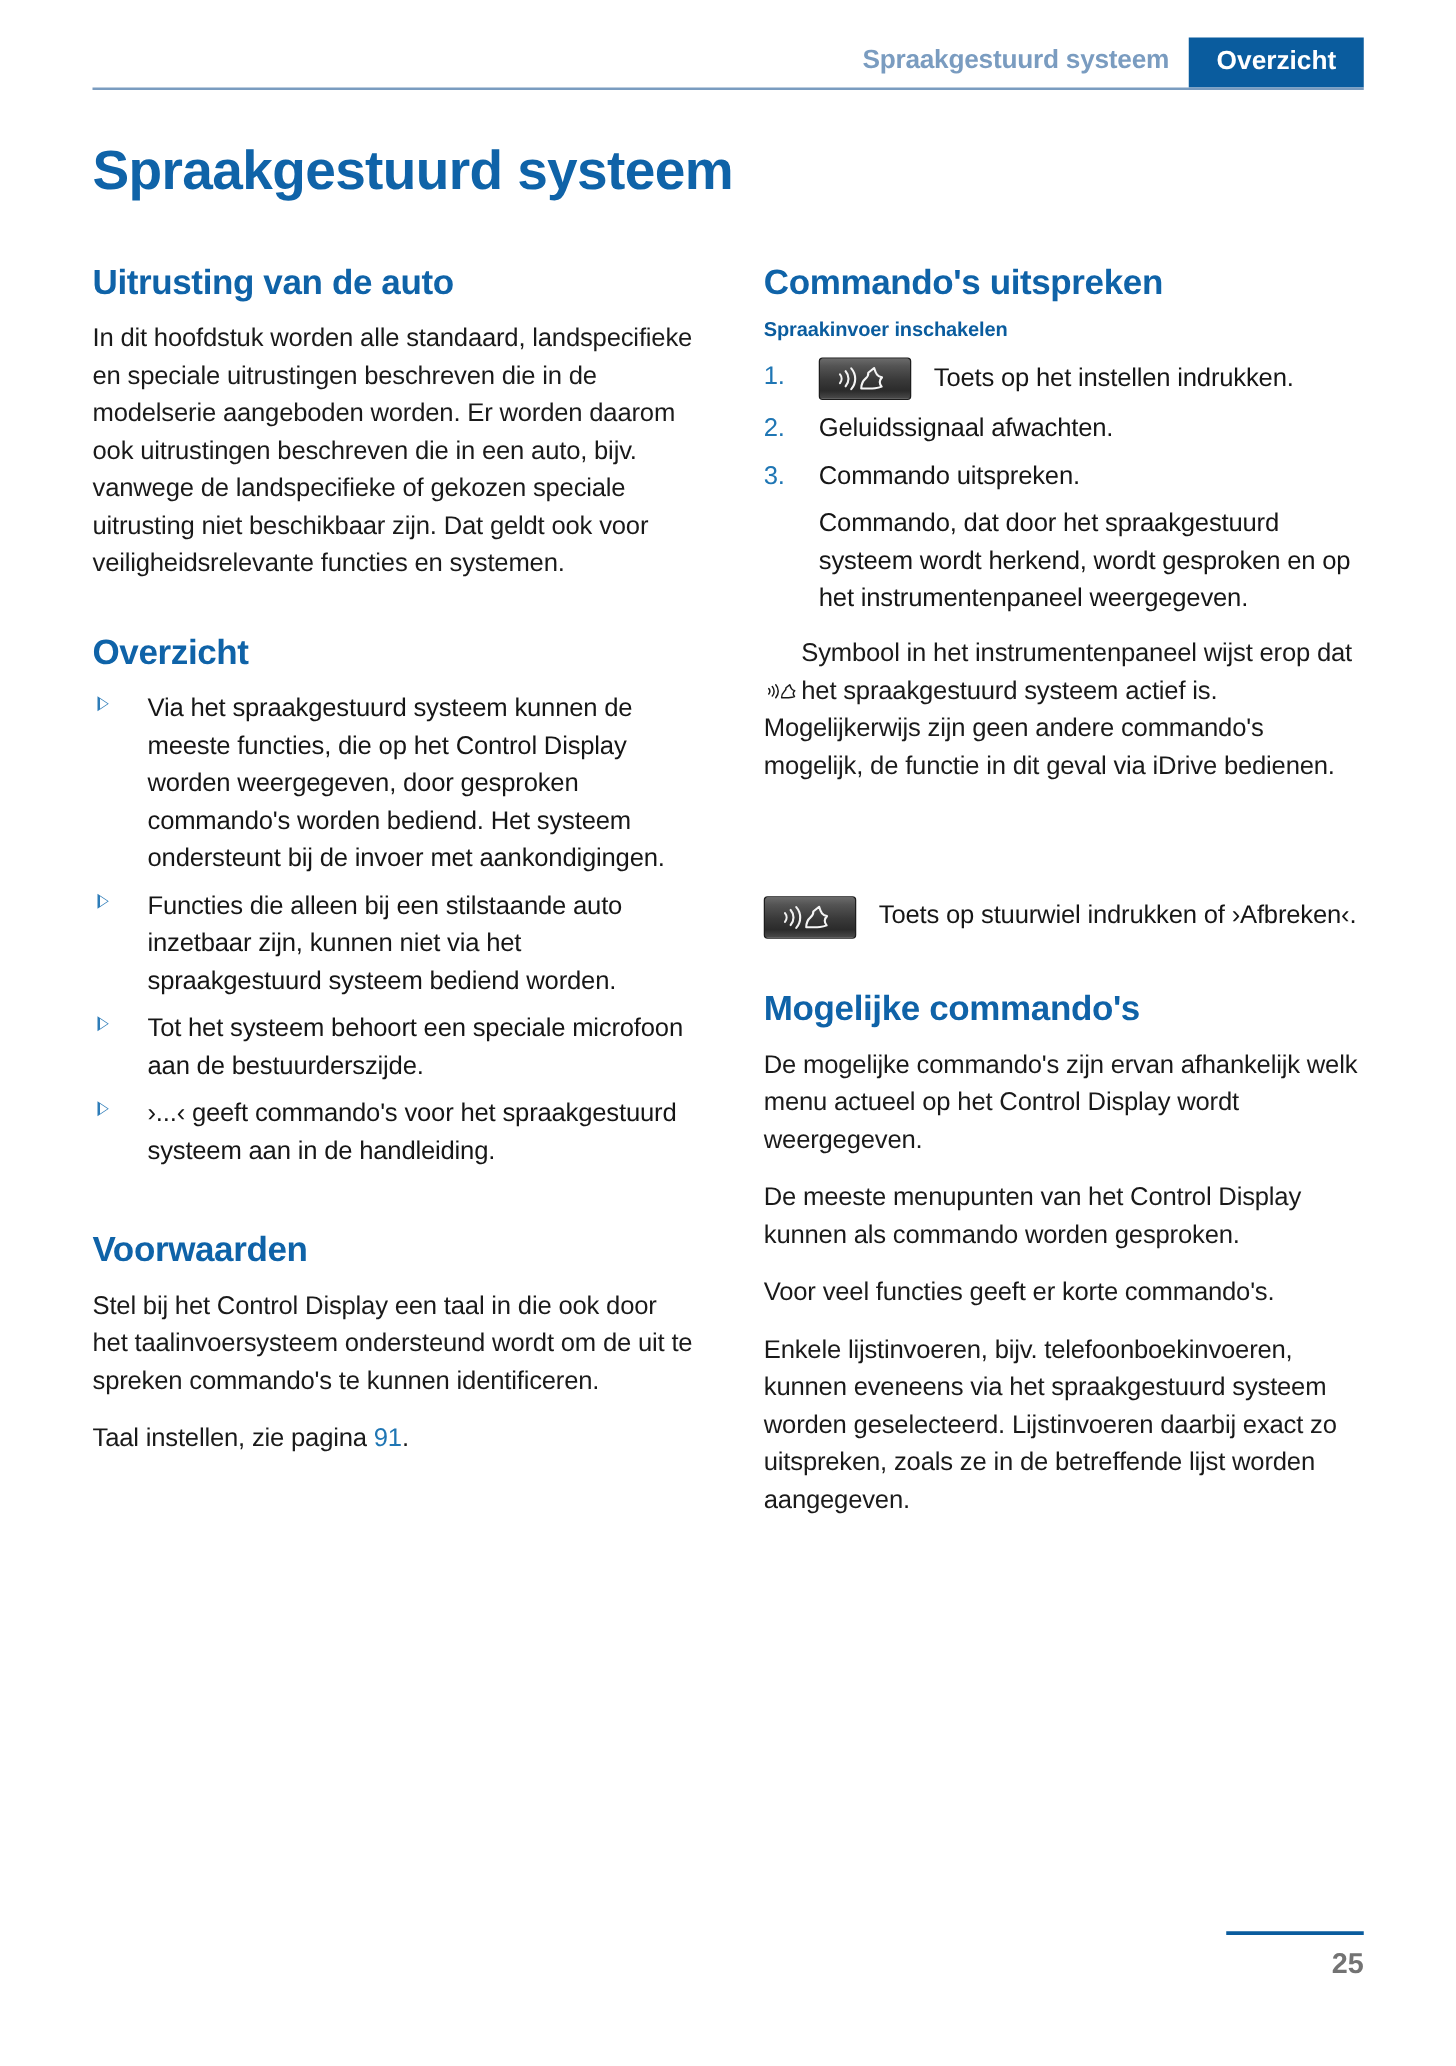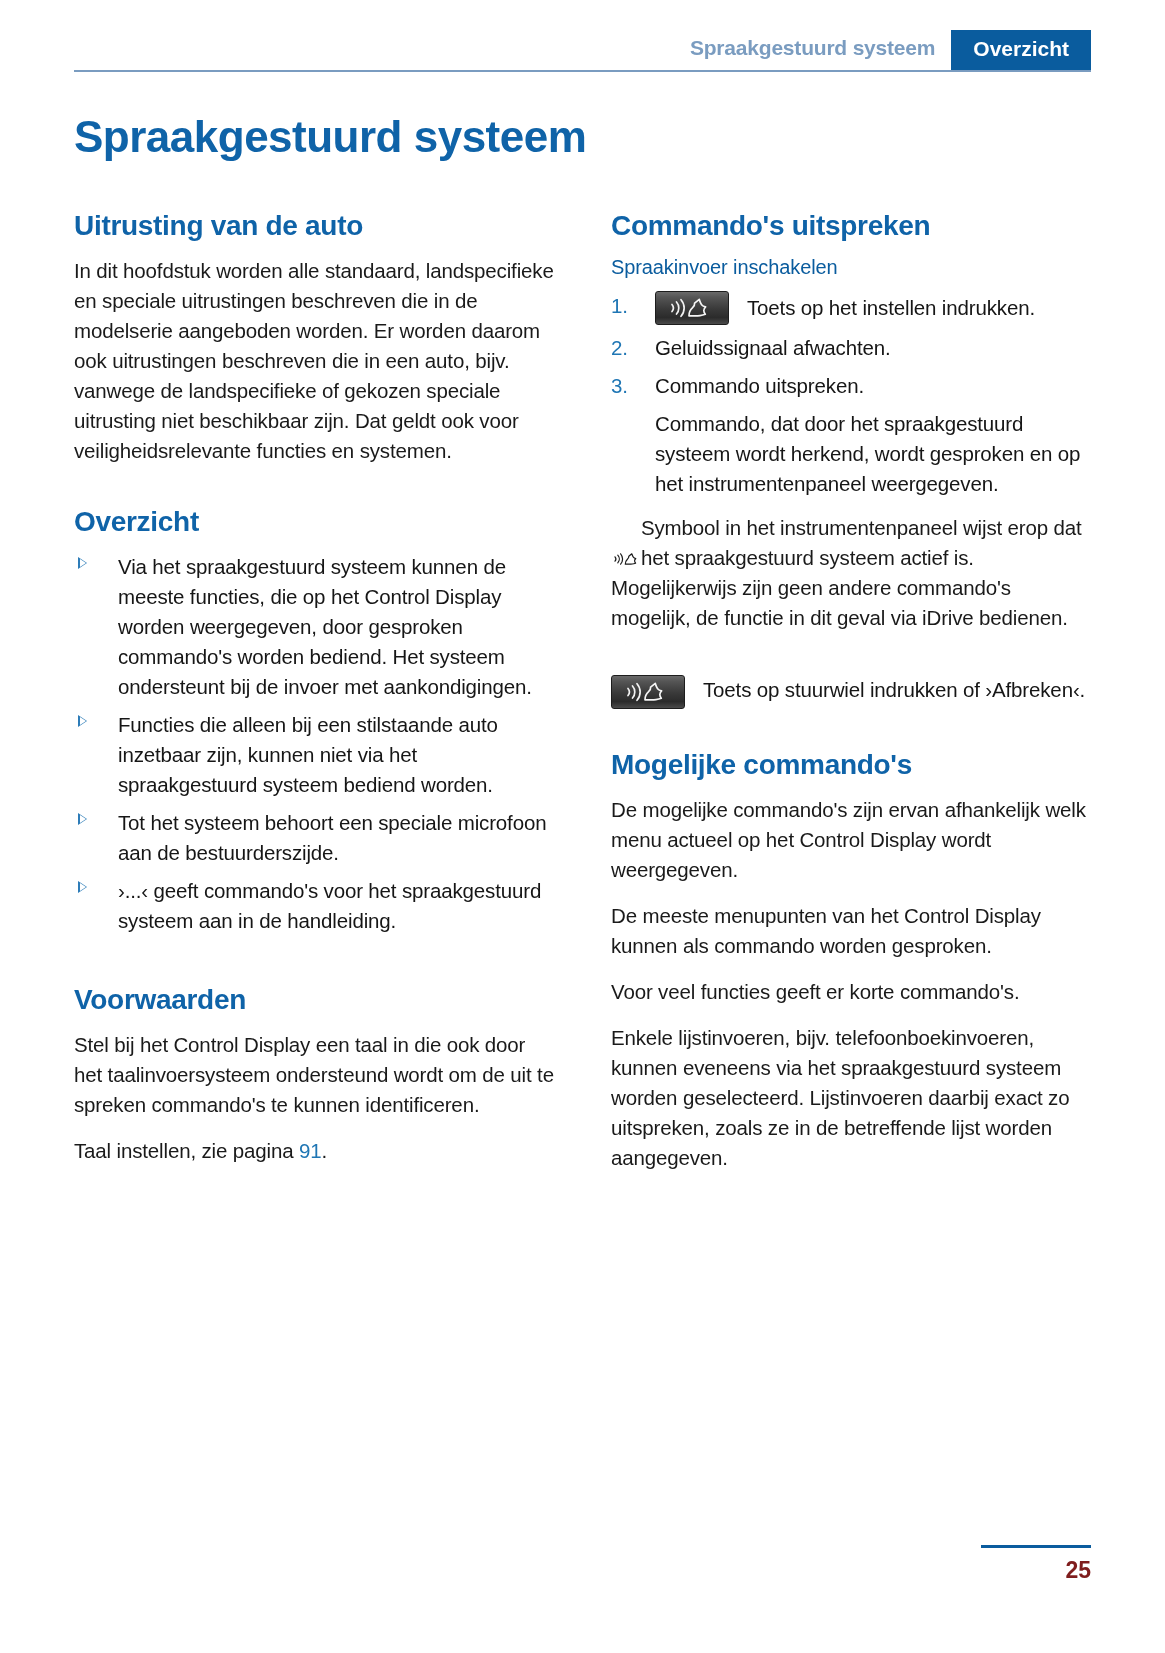--- a/index.html
+++ b/index.html
@@ -85,22 +85,22 @@
   }
 
   h2.sec {
     font-size: 28px;
     font-weight: bold;
     color: #0f63a8;
     letter-spacing: -0.3px;
     margin-bottom: 14px;
   }
   h3.sub {
-    font-size: 20px;
-    font-weight: normal;
+    font-size: 16px;
+    font-weight: bold;
     color: #0a5c9e;
     letter-spacing: -0.1px;
     margin-bottom: 12px;
   }
 
   p.body {
     font-size: 20.5px;
     line-height: 30px;
     color: #1a1a1a;
     margin-bottom: 16px;
@@ -198,20 +198,21 @@
     flex: 0 0 auto;
     width: 30px;
     margin-top: 6px;
   }
   .symbol-row p { flex: 1; }
 
   .keyline {
     display: flex;
     align-items: flex-start;
     gap: 18px;
+    margin-top: 47px;
   }
   .keyline .keytext {
     font-size: 20.5px;
     line-height: 30px;
     letter-spacing: -0.15px;
   }
 
   .pageref { color: #1f76b4; }
 
   
@@ -229,21 +230,21 @@
     width: 110px;
     height: 3px;
     background: #0a5c9e;
   }
   .page-number {
     position: absolute;
     right: 0;
     top: 12px;
     font-size: 23px;
     font-weight: bold;
-    color: #7f1d1d;
+    color: #737373;
   }
 </style>
 </head>
 <body>
 
 <div class="page-header">
   <div class="header-tabs">
     <span class="header-chapter">Spraakgestuurd systeem</span>
     <span class="header-section">Overzicht</span>
   </div>

